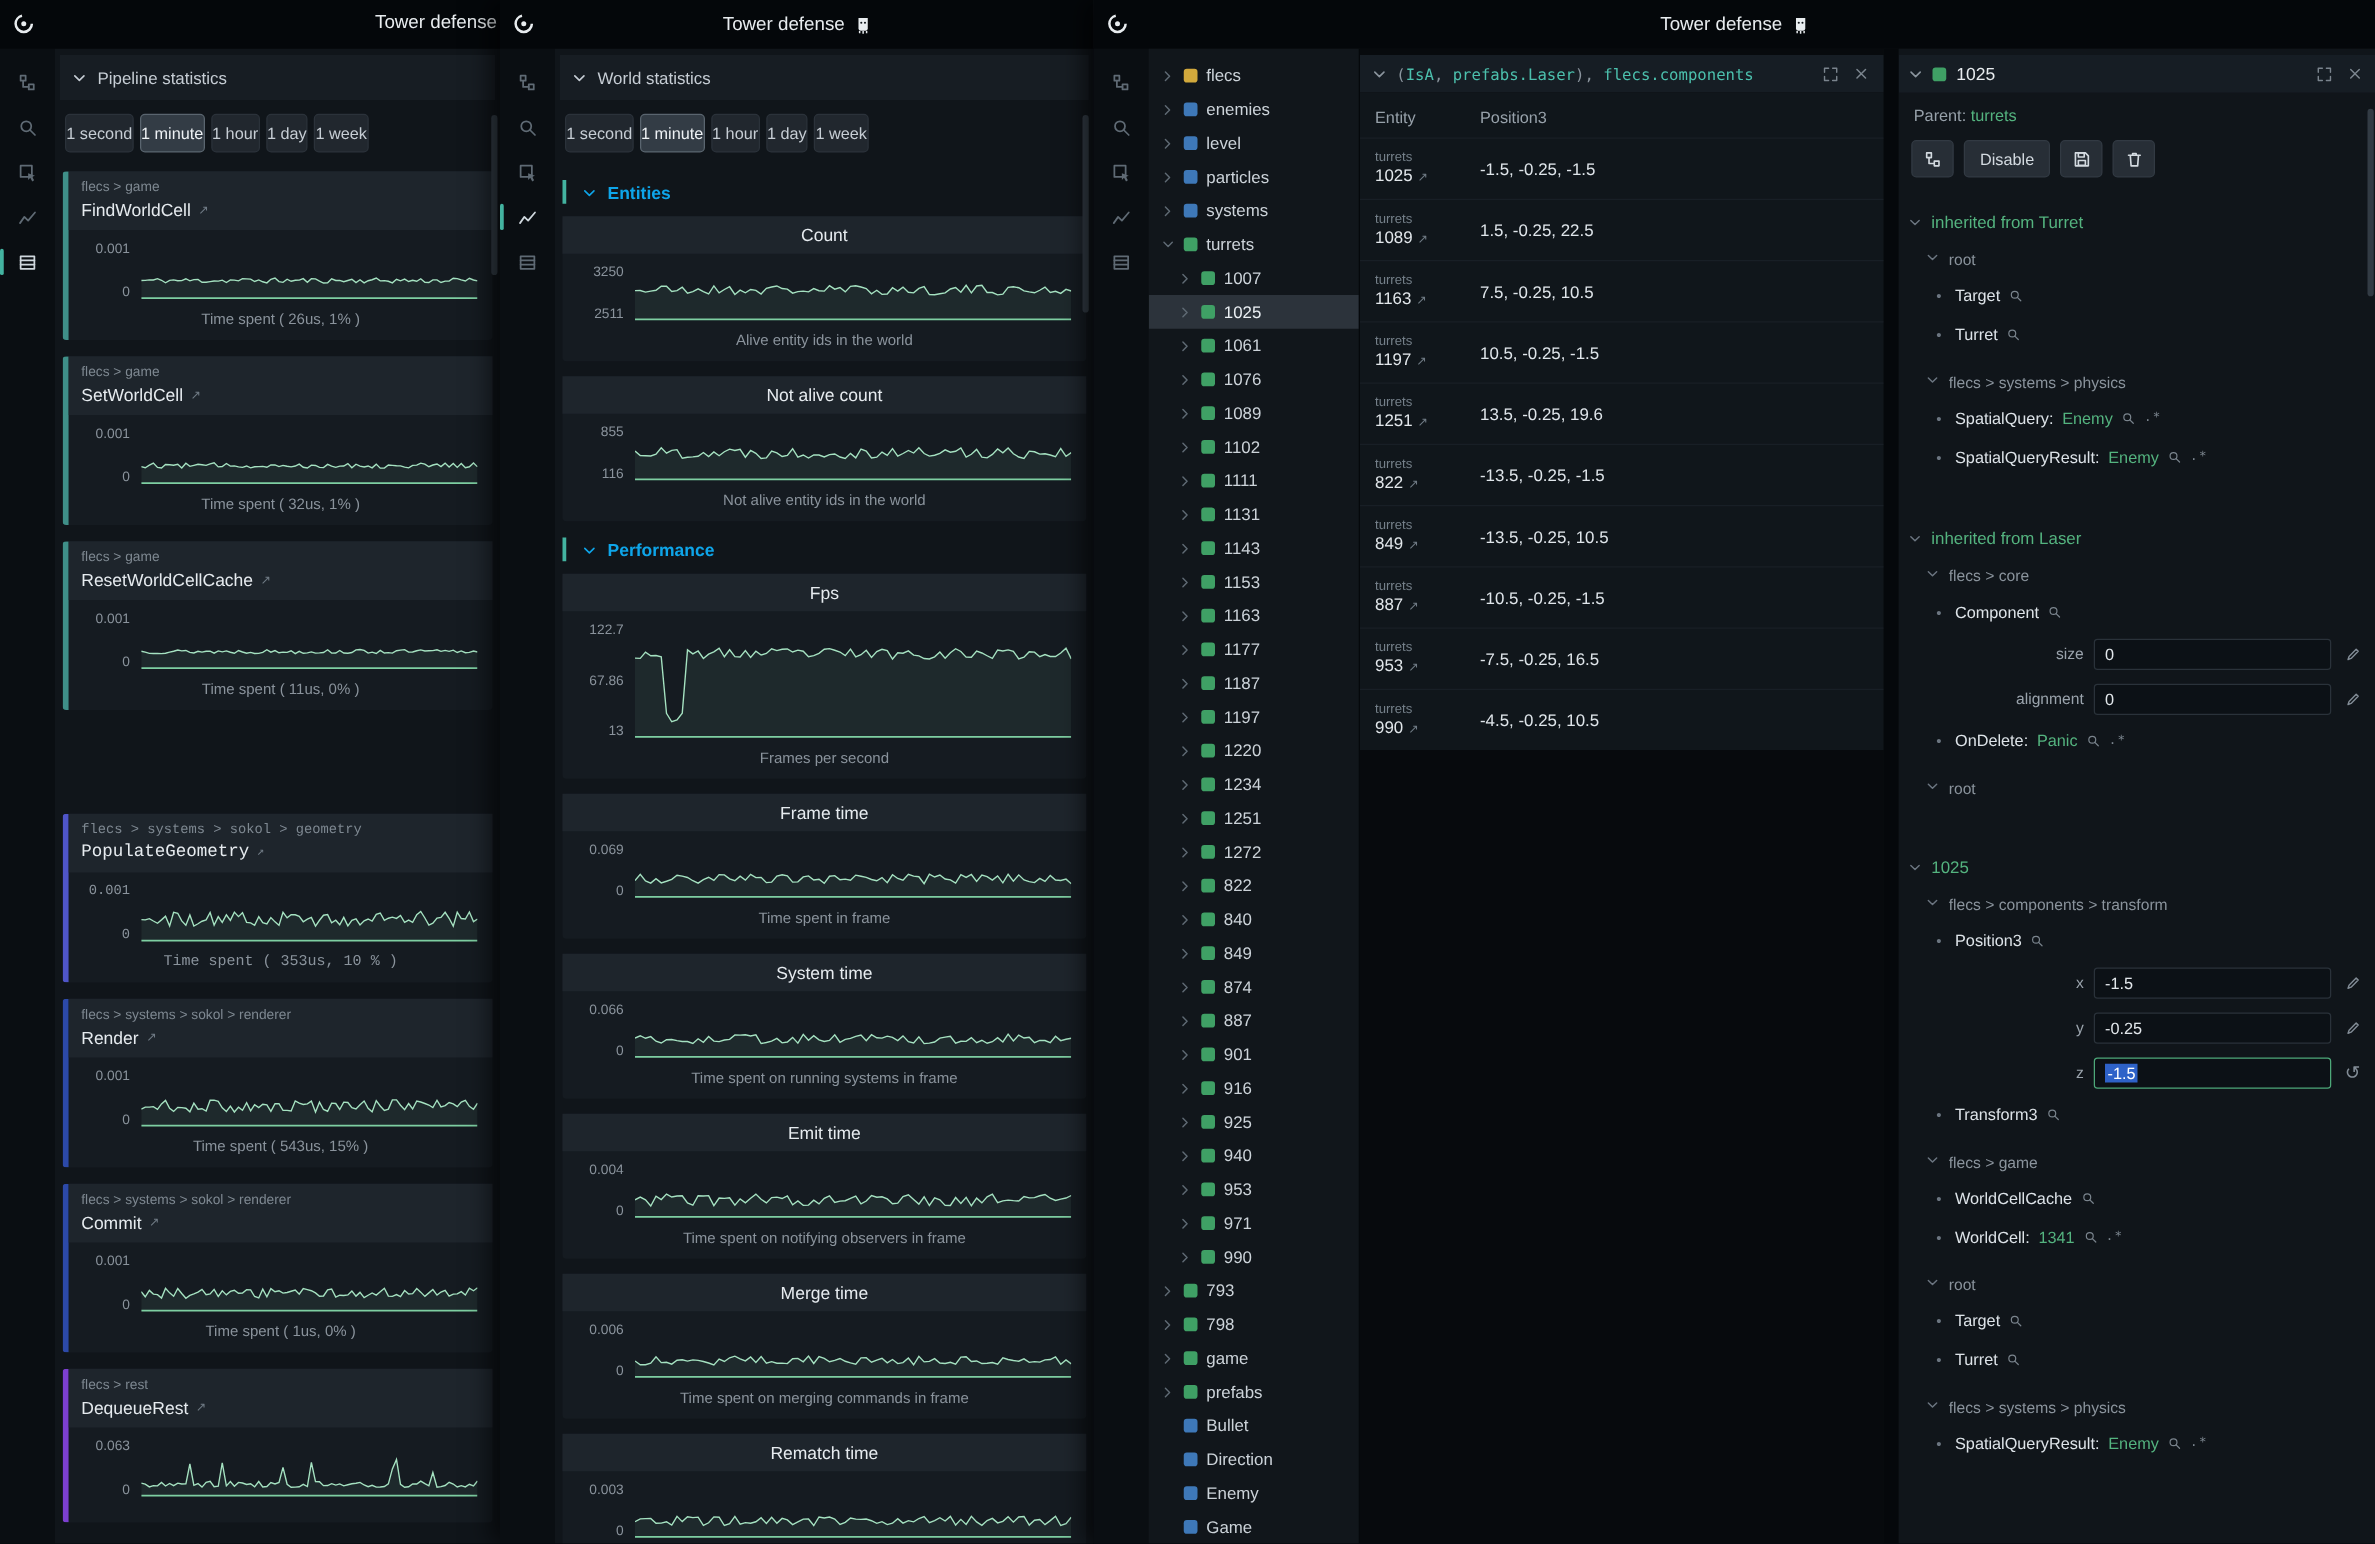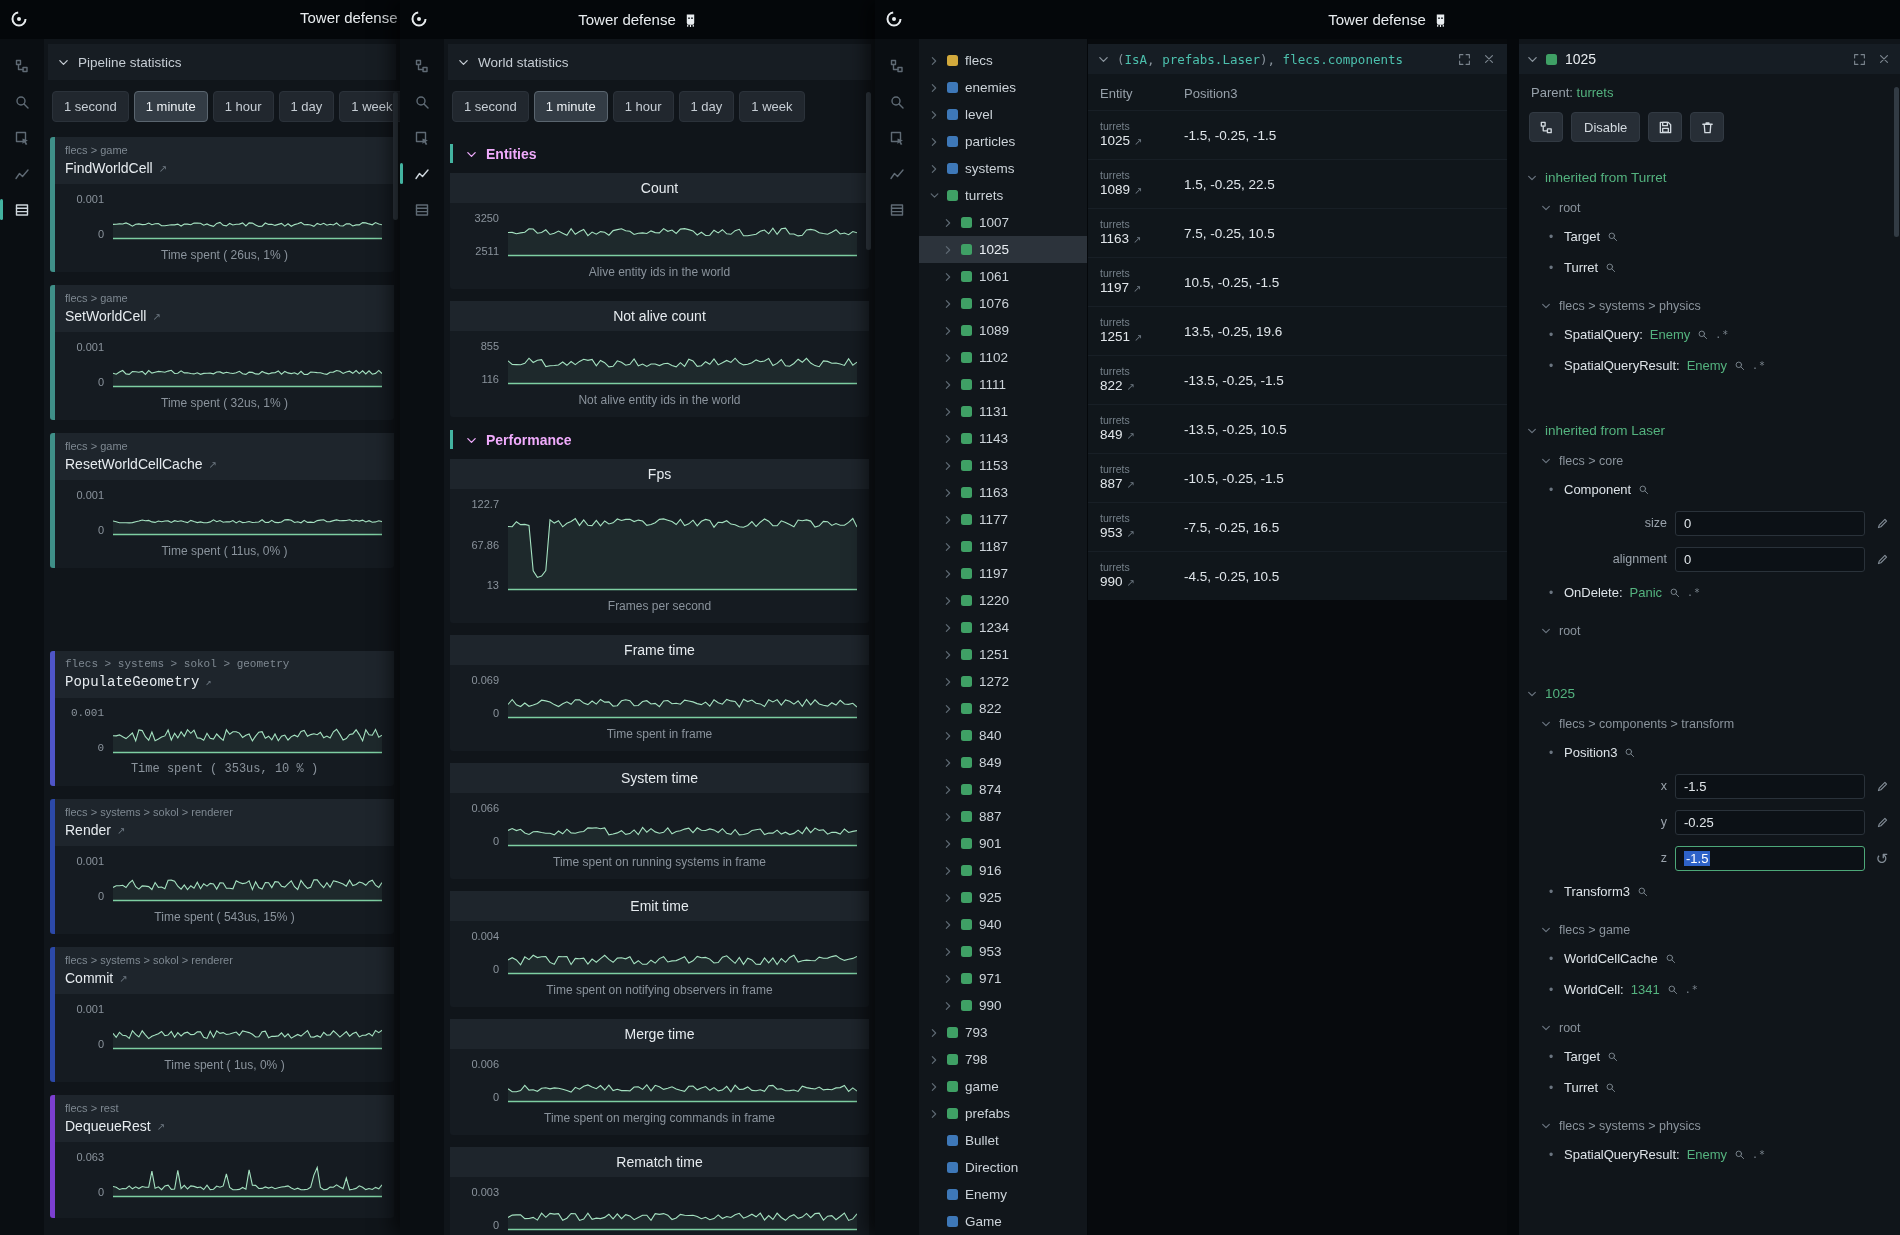--- a/index.html
+++ b/index.html
@@ -33,40 +33,40 @@
 
   svg.ic *{fill:none;stroke:currentColor;stroke-width:1.4;stroke-linecap:round;stroke-linejoin:round;}
   svg.ic .fill{fill:currentColor;stroke:none;}
 
   
   .content{flex:1;display:flex;flex-direction:column;min-width:0;background:#10151a;padding:0 4px;}
   .panel-header{height:36px;flex:none;display:flex;align-items:center;gap:9px;color:#c6cdd4;
                 font-size:13.5px;background:#171d23;margin-top:5px;padding:0 10px;}
   .timebar{display:flex;gap:5px;padding:11px 4px 9px;flex:none;}
   .timebtn{background:#21272e;border:1px solid #2b323a;color:#c6cdd4;font-size:13px;
-           padding:7px 11px;border-radius:4px;cursor:pointer;font-family:inherit;white-space:nowrap;}
+           padding:7px 0;border-radius:4px;cursor:pointer;font-family:inherit;white-space:nowrap;}
   .timebtn.active{background:#333c45;border-color:#5a656f;color:#eef2f5;}
 
   .cards{flex:1;overflow:hidden;display:flex;flex-direction:column;gap:13px;padding:6px 2px;}
   .pcard{flex:none;background:#151b21;border-left:5px solid var(--accent,#3f8f88);border-radius:3px;}
   .pcard.gapped{margin-top:70px;font-family:Liberation Mono, monospace;}
   .pcard-head{background:#1e252c;padding:7px 10px 8px;}
   .crumb{color:#7e8891;font-size:11px;}
   .pname{color:#e6ebef;font-size:14px;margin-top:4px;display:flex;align-items:center;gap:6px;}
   .ext::before{content:"\2197";}
   .ext{color:#6f7a84;font-size:10px;}
   .chartrow{display:flex;height:58px;padding:9px 12px 2px 4px;}
   .ylabels{width:54px;flex:none;display:flex;flex-direction:column;justify-content:space-between;
            align-items:flex-end;padding-right:9px;color:#8a939c;font-size:11px;}
   .spark{flex:1;height:100%;min-width:0;}
   .caption{color:#8a939c;font-size:12px;text-align:center;padding:6px 0 10px;min-height:18px;}
 
   
   .wsections{flex:1;overflow:hidden;display:flex;flex-direction:column;padding:0 2px;}
-  .sec-h{position:relative;display:flex;align-items:center;gap:9px;color:#f0abfc;font-size:14px;
+  .sec-h{position:relative;display:flex;align-items:center;gap:9px;color:#0ea5e9;font-size:14px;
          font-weight:bold;padding:15px 8px 11px 16px;}
   .sec-h::before{content:"";position:absolute;left:0;top:13px;height:19px;width:3px;
          background:var(--accent_teal,#43b3a0);}
   .wcards{display:flex;flex-direction:column;gap:12px;}
   .wcard{flex:none;background:#151b21;border-radius:3px;}
   .wcard-title{background:#1e252c;color:#e6ebef;font-size:14px;text-align:center;padding:7px 0;}
   .wcard .chartrow{height:56px;}
   .wcard.tall .chartrow{height:104px;}
 
   
@@ -116,21 +116,21 @@
   .ibtn{background:#272e36;border:1px solid #323a43;color:#d3dae0;height:30px;min-width:34px;
         padding:0 12px;border-radius:4px;font-size:13px;display:flex;align-items:center;
         justify-content:center;cursor:pointer;font-family:inherit;gap:6px;}
   .ibtn.icon-only{padding:0 8px;}
   .isections{flex:1;overflow:hidden;}
   .isec{margin-top:16px;padding-bottom:10px;}
   .isec-h{display:flex;align-items:center;gap:8px;color:var(--link_green,#54b37f);
         font-size:13.5px;padding:6px 0;cursor:pointer;}
   .isec-h .chev,.ig-h .chev{color:#6b7580;display:flex;}
   .igroup{margin:4px 0 10px;}
-  .ig-h{display:flex;align-items:center;gap:8px;color:#8a939c;font-size:12.5px;
+  .ig-h{display:flex;align-items:flex-start;gap:8px;color:#8a939c;font-size:12.5px;
         padding:6px 0 6px 14px;cursor:pointer;}
   .ientry{display:flex;align-items:center;gap:7px;padding:8px 0 8px 22px;color:#dde3e8;
         font-size:13px;cursor:pointer;}
   .bullet{width:8px;color:#6b7580;font-size:12px;}
   .bullet::before{content:"\2022";}
   .mag{display:flex;color:#7a848d;}
   .dotstar{color:#7a848d;font-size:10px;font-family:"DejaVu Sans Mono",monospace;letter-spacing:1px;}
   .dotstar::before{content:".*";}
   .ifields{padding-left:0;}
   .ifield{display:flex;align-items:center;gap:8px;height:36px;}

